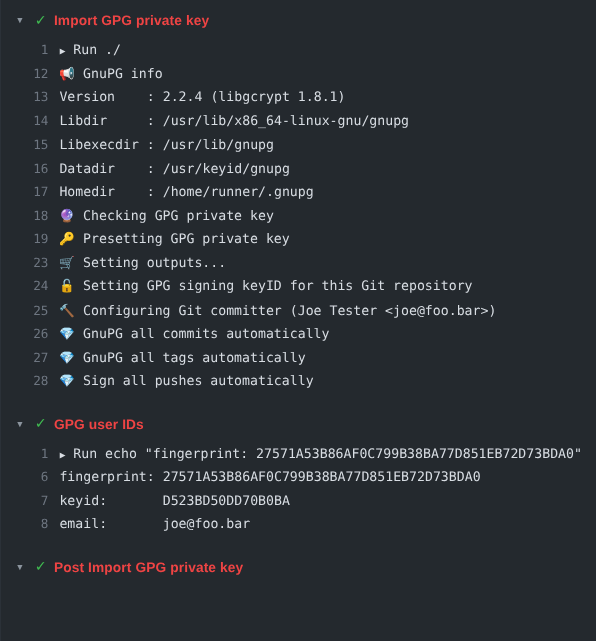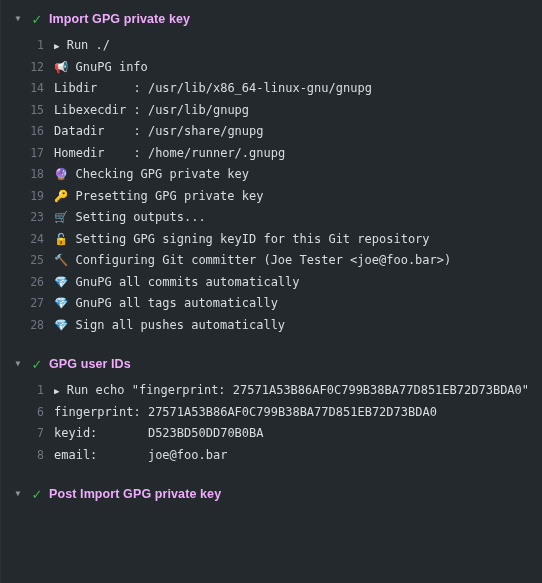--- a/index.html
+++ b/index.html
@@ -49,21 +49,21 @@
     font-size: 13px;
     line-height: 1;
     text-align: center;
     font-family: "DejaVu Sans", sans-serif;
     font-weight: bold;
   }
   .group-title {
     font-family: "Liberation Sans", "DejaVu Sans", sans-serif;
     font-size: 12.5px;
     font-weight: bold;
-    color: #f0abfc;
+    color: #ef4444;
     letter-spacing: 0.1px;
     white-space: nowrap;
   }
 
   
   .group-body {
     padding-top: 3px;
     padding-bottom: 5px;
   }
   .log-line {
@@ -118,23 +118,24 @@
   <div id="groups-container">
       <div class="log-group">
         <div class="group-header">
           <span class="chevron">▼</span>
           <span class="check">✓</span>
           <span class="group-title">Import GPG private key</span>
         </div>
         <div class="group-body">
           <div class="log-line"><span class="ln">1</span><span class="content"><span class="caret">▶</span> <span>Run ./</span></span></div>
           <div class="log-line"><span class="ln">12</span><span class="content"><span class="emo">📢</span> <span>GnuPG info</span></span></div>
+          <div class="log-line"><span class="ln">13</span><span class="content"><span>Version    : 2.2.4 (libgcrypt 1.8.1)</span></span></div>
           <div class="log-line"><span class="ln">14</span><span class="content"><span>Libdir     : /usr/lib/x86_64-linux-gnu/gnupg</span></span></div>
           <div class="log-line"><span class="ln">15</span><span class="content"><span>Libexecdir : /usr/lib/gnupg</span></span></div>
-          <div class="log-line"><span class="ln">16</span><span class="content"><span>Datadir    : /usr/share/gnupg</span></span></div>
+          <div class="log-line"><span class="ln">16</span><span class="content"><span>Datadir    : /usr/keyid/gnupg</span></span></div>
           <div class="log-line"><span class="ln">17</span><span class="content"><span>Homedir    : /home/runner/.gnupg</span></span></div>
           <div class="log-line"><span class="ln">18</span><span class="content"><span class="emo">🔮</span> <span>Checking GPG private key</span></span></div>
           <div class="log-line"><span class="ln">19</span><span class="content"><span class="emo">🔑</span> <span>Presetting GPG private key</span></span></div>
           <div class="log-line"><span class="ln">23</span><span class="content"><span class="emo">🛒</span> <span>Setting outputs...</span></span></div>
           <div class="log-line"><span class="ln">24</span><span class="content"><span class="emo">🔓</span> <span>Setting GPG signing keyID for this Git repository</span></span></div>
           <div class="log-line"><span class="ln">25</span><span class="content"><span class="emo">🔨</span> <span>Configuring Git committer (Joe Tester &lt;joe@foo.bar&gt;)</span></span></div>
           <div class="log-line"><span class="ln">26</span><span class="content"><span class="emo">💎</span> <span>GnuPG all commits automatically</span></span></div>
           <div class="log-line"><span class="ln">27</span><span class="content"><span class="emo">💎</span> <span>GnuPG all tags automatically</span></span></div>
           <div class="log-line"><span class="ln">28</span><span class="content"><span class="emo">💎</span> <span>Sign all pushes automatically</span></span></div>
         </div>

